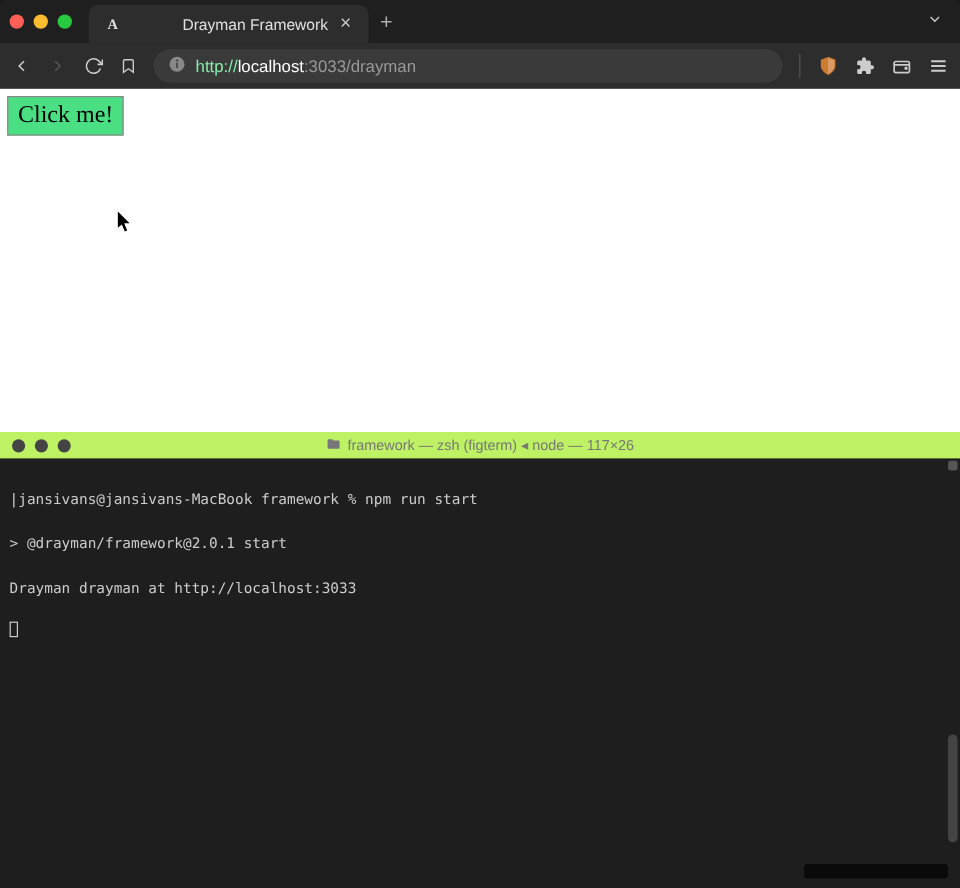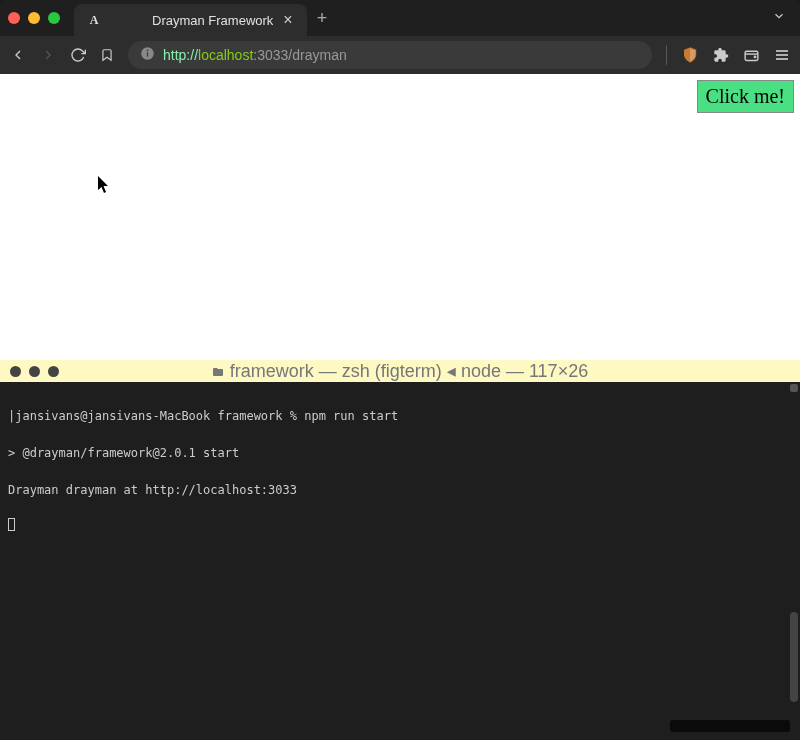--- a/index.html
+++ b/index.html
@@ -108,39 +108,38 @@
       align-items: center;
       padding: 0 12px;
       gap: 8px;
       color: #999;
       font-size: 14px;
     }
     .address-bar .info-icon {
       color: #999;
     }
     .url-text { color: #86efac; }
-    .url-host { color: #84cc16; }
+    .url-host { color: #ffffff; }
     .url-port { color: #999; }
     .url-path { color: #999; }
     .nav-right {
       display: flex;
       gap: 14px;
       align-items: center;
     }
     .divider-v {
       width: 1px;
       height: 20px;
       background: #555;
     }
     .viewport {
       background: white;
       height: calc(360px - 36px - 38px);
       padding: 6px;
       position: relative;
-      text-align: right;
     }
     .green-btn {
       background: #49df82;
       color: #000;
       padding: 4px 8px;
       font-size: 20px;
       font-family: "Times New Roman", serif;
       cursor: pointer;
       display: inline-block;
       border: 1px solid #888;
@@ -156,26 +155,26 @@
     .terminal-window {
       width: 800px;
       height: calc(740px - 360px);
       background: #1e1e1e;
       font-family: "SF Mono", Menlo, Monaco, Consolas, monospace;
       font-size: 12px;
       color: #ccc;
     }
     .term-titlebar {
       height: 22px;
-      background: #fef9c3;
+      background: #bef264;
       display: flex;
       align-items: center;
       justify-content: center;
       color: #777;
-      font-size: 18px;
+      font-size: 12px;
       position: relative;
       font-family: -apple-system, sans-serif;
     }
     .term-tl {
       position: absolute;
       left: 10px;
       display: flex;
       gap: 8px;
     }
     .term-tl .dot {

